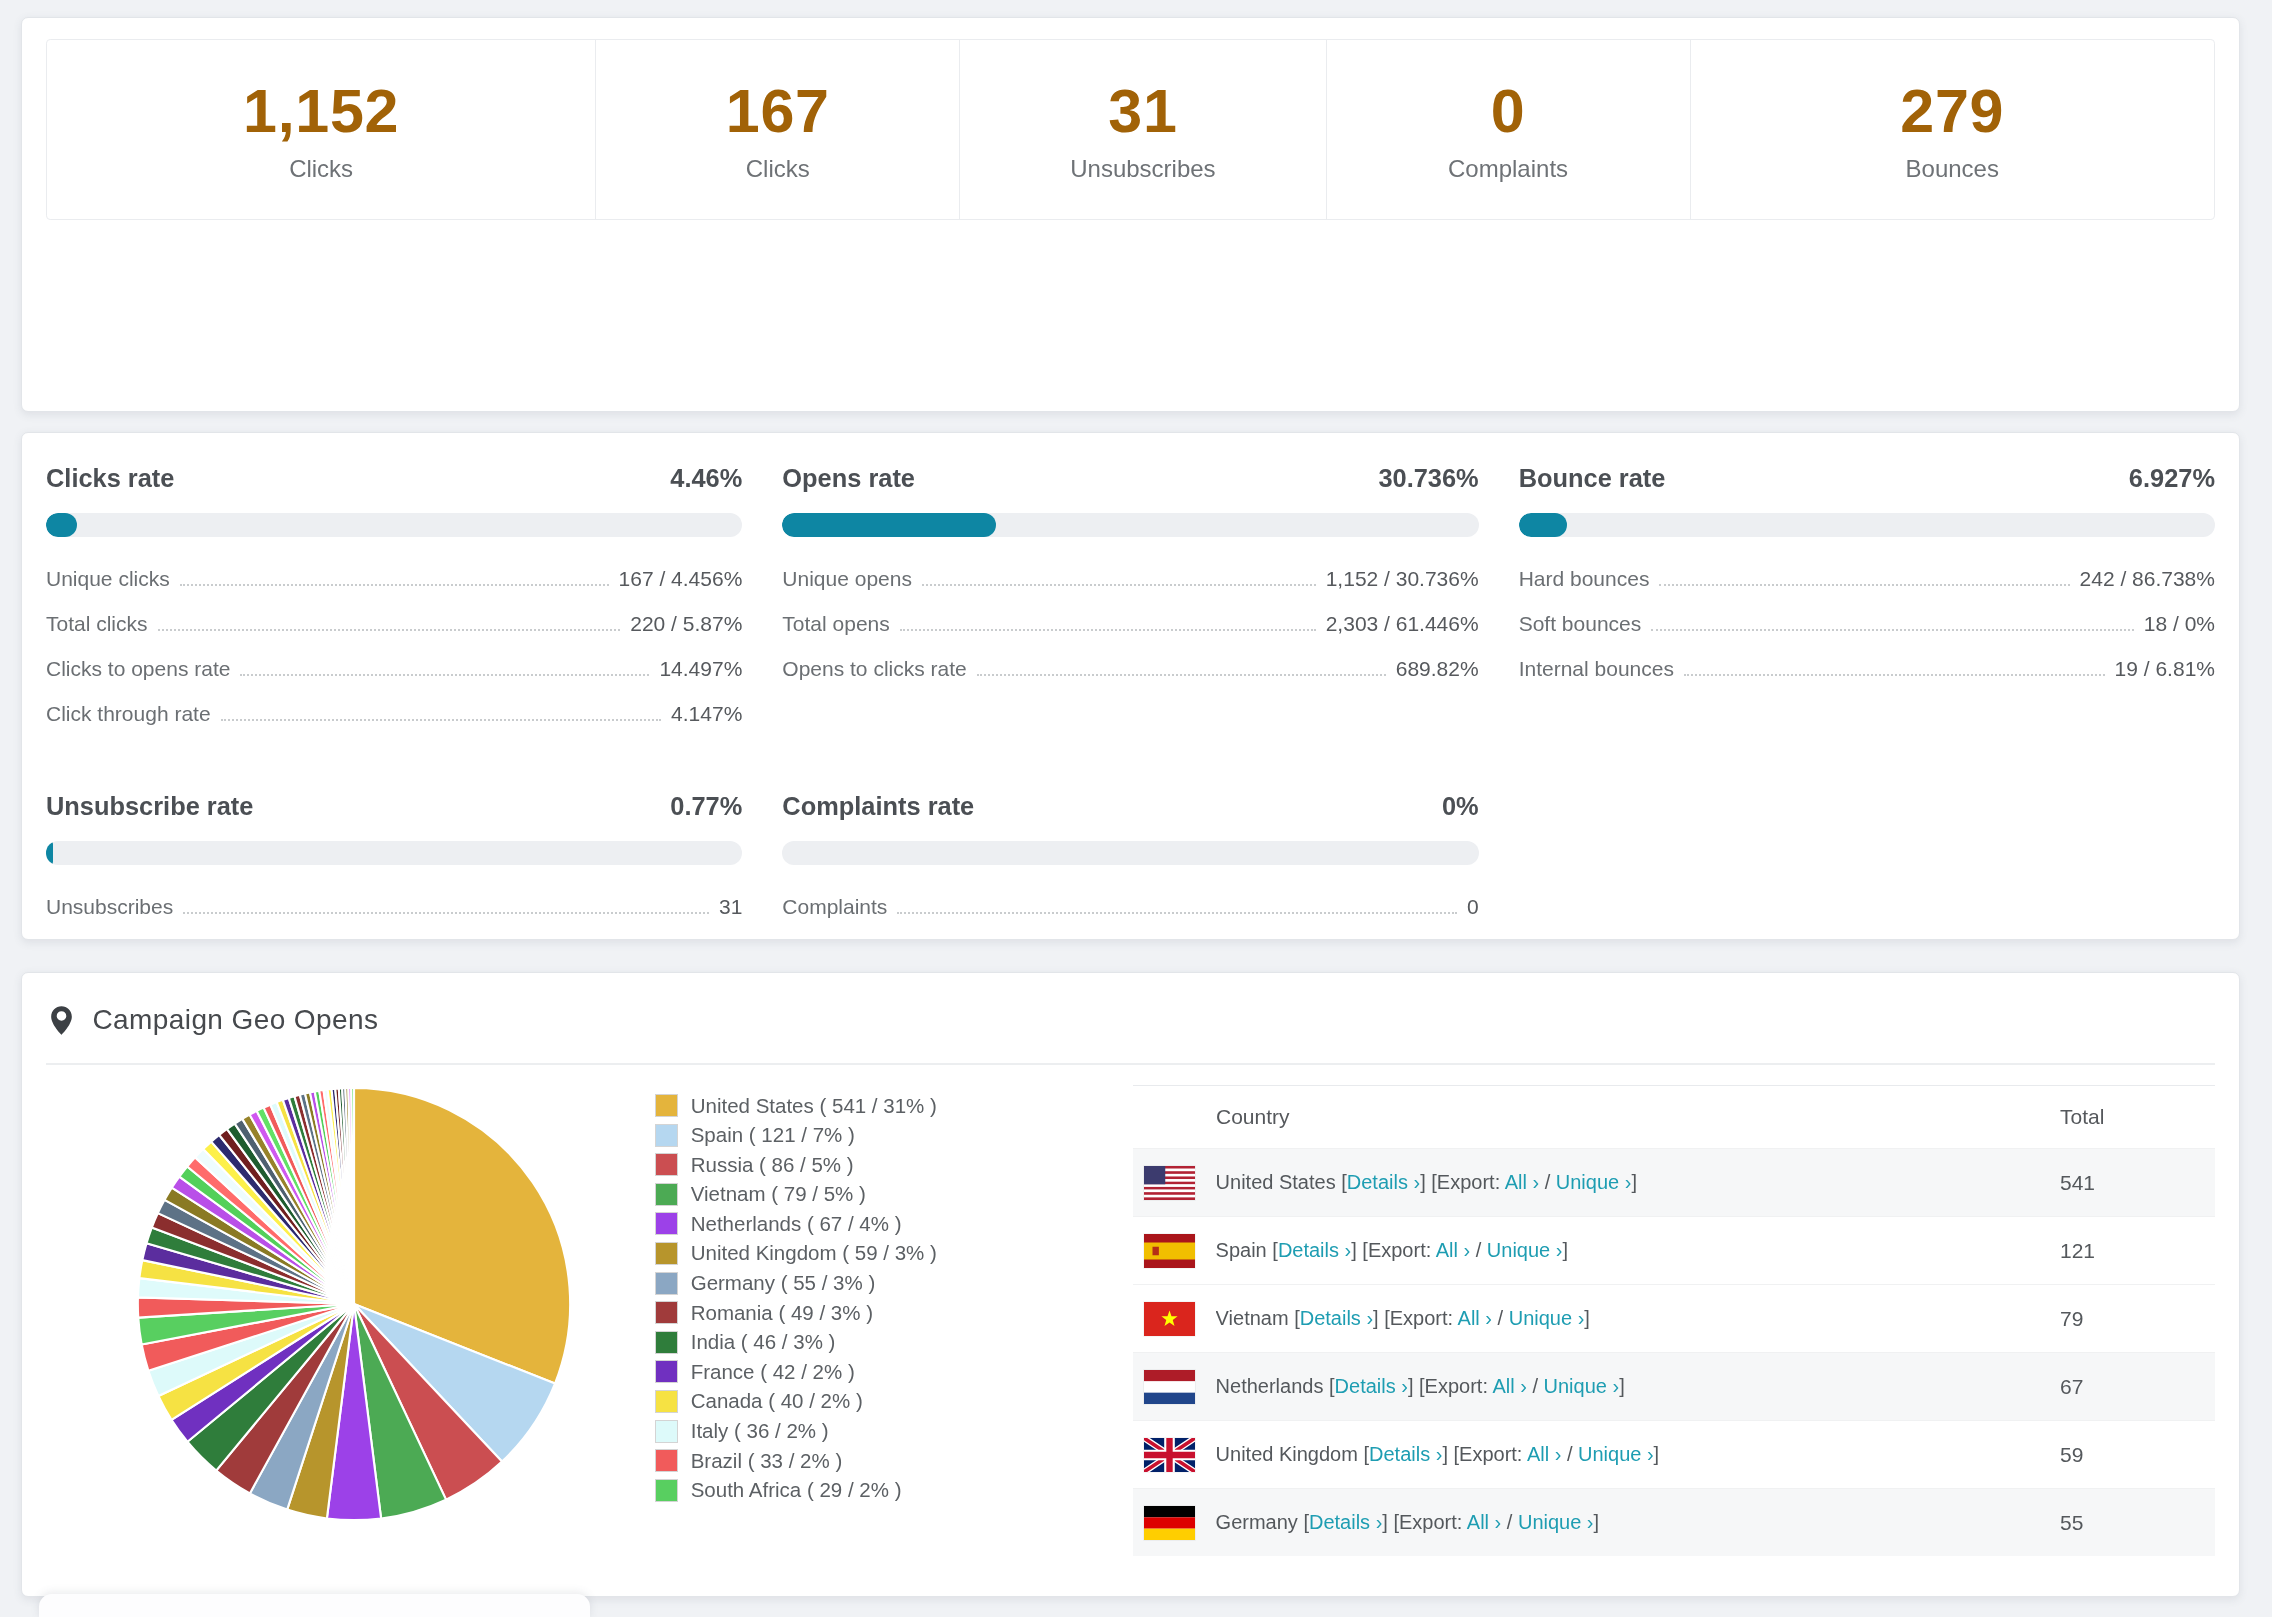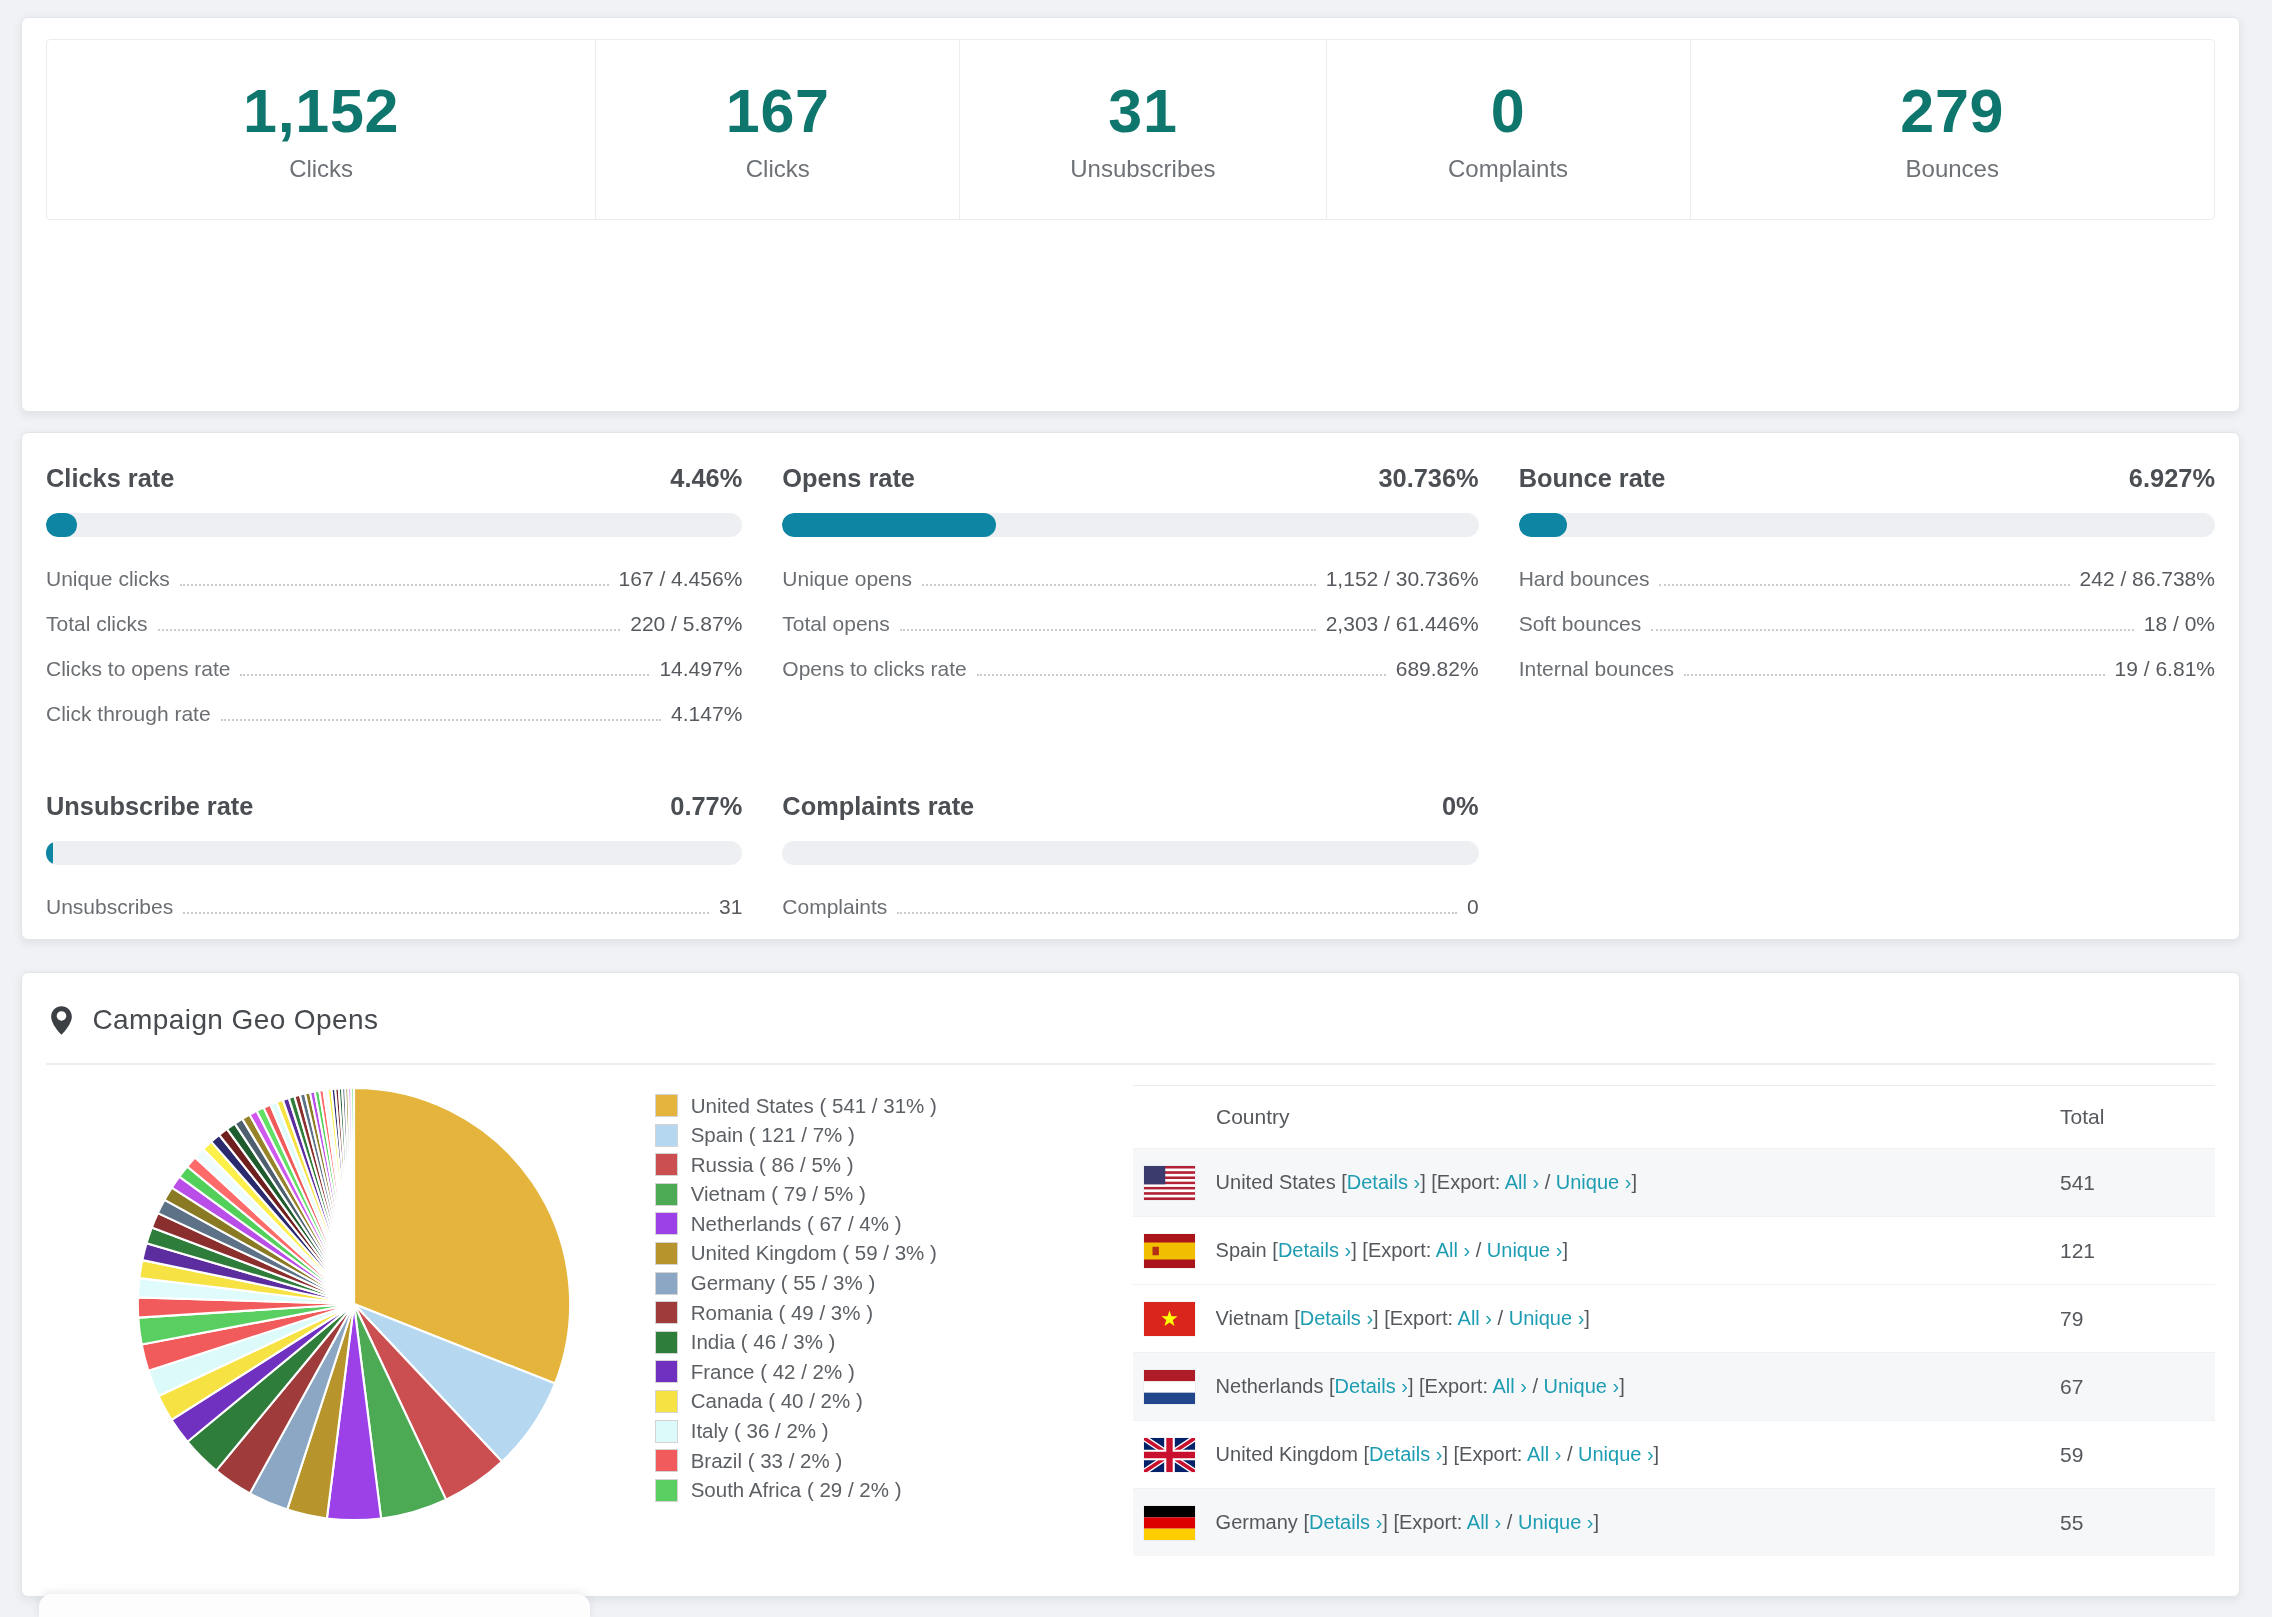--- a/index.html
+++ b/index.html
@@ -20,21 +20,21 @@
               background:#16889c;color:#fff;border:none;border-radius:5.6px;
               height:47px;padding:0 20px;font-size:22px;cursor:pointer;
               font-family:"Liberation Sans",sans-serif;}
   .btn-export svg{width:24px;height:24px;}
 
   
   .stat-boxes{display:flex;margin:21px 24px;height:179px;
               border:1.4px solid #eaecef;border-radius:4.2px;}
   .stat-cell{display:flex;flex-direction:column;justify-content:center;align-items:center;box-sizing:border-box;}
   .stat-cell + .stat-cell{border-left:1.4px solid #eaecef;}
-  .stat-value{font-size:61px;font-weight:700;color:#0f766e;letter-spacing:0.7px;}
+  .stat-value{font-size:61px;font-weight:700;color:#a16207;letter-spacing:0.7px;}
   .stat-label{font-size:24px;color:#6e7276;margin-top:8.5px;}
 
   
   .rates-grid{display:grid;grid-template-columns:1fr 1fr 1fr;column-gap:40px;row-gap:45px;
               padding:31px 24px 0;}
   .rate-head{display:flex;justify-content:space-between;align-items:baseline;
              font-size:25.4px;font-weight:700;color:#4b4f54;}
   .bar{margin-top:20px;height:24px;background:#edeff2;border-radius:12px;overflow:hidden;}
   .bar-fill{height:100%;background:#0e86a3;border-radius:12px;}
   .rate-rows{margin-top:30px;}

